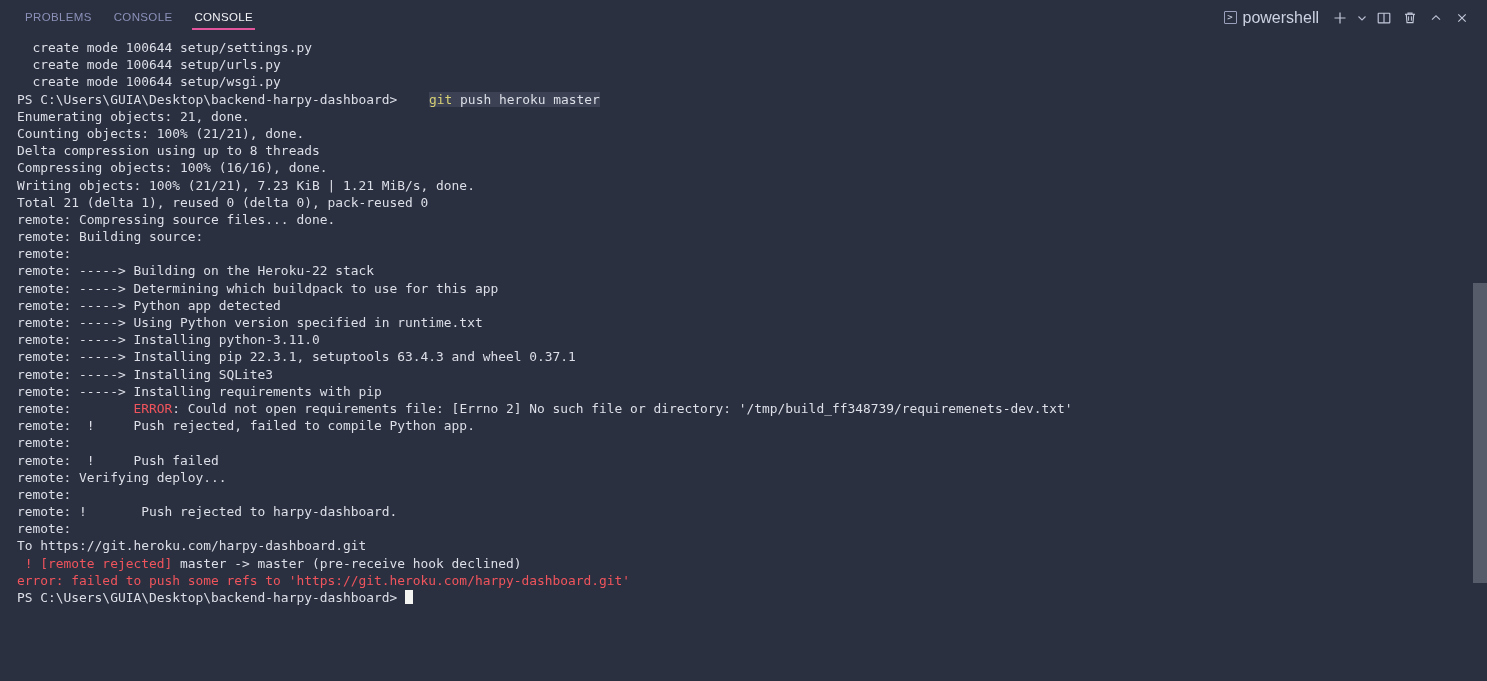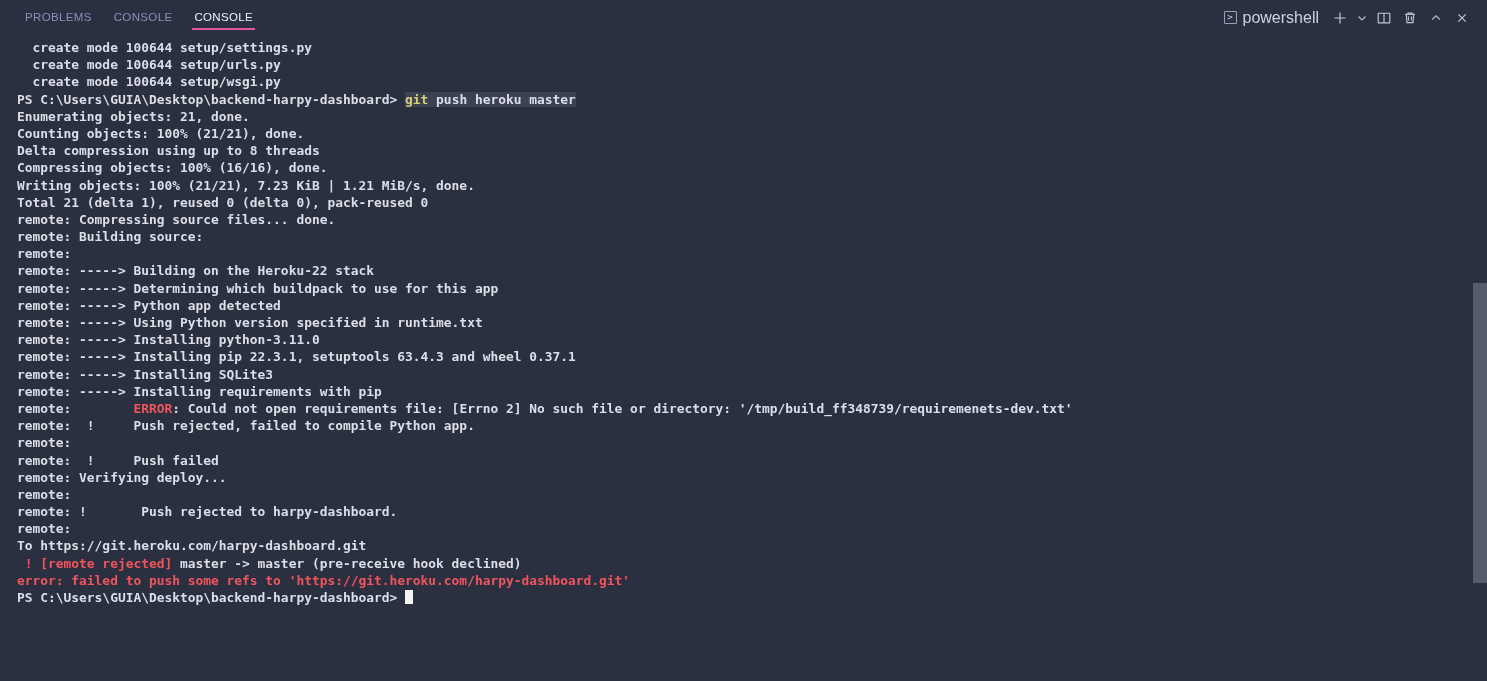--- a/index.html
+++ b/index.html
@@ -113,36 +113,35 @@
   .icon-btn.narrow { width: 18px; }
   .icon-btn svg { display: block; }
 
   
   .terminal-body {
     flex: 1;
     position: relative;
     overflow: hidden;
     padding: 4px 0 0 0;
     box-sizing: border-box;
-    font-weight: bold;
   }
   .term-lines {
     font-family: "DejaVu Sans Mono", monospace;
     font-size: 12.9px;
     line-height: 17.2px;
     white-space: pre;
     padding-left: 17px;
     color: #d9dce6;
   }
   .ln { height: 17.2px; }
 
   
   .c-white   { color: #dcdfe8; }
   .c-red     { color: #f0545c; margin-top: 40px; }
-  .c-yellow  { color: #d6cf74; }
+  .c-yellow  { color: #d6cf74; margin-left: 24px; }
   .sel       { background: #3c4253; }
   .cursor {
     display: inline-block;
     width: 8px;
     height: 14px;
     background: #f4f4f2;
     vertical-align: -2px;
   }
 
   

